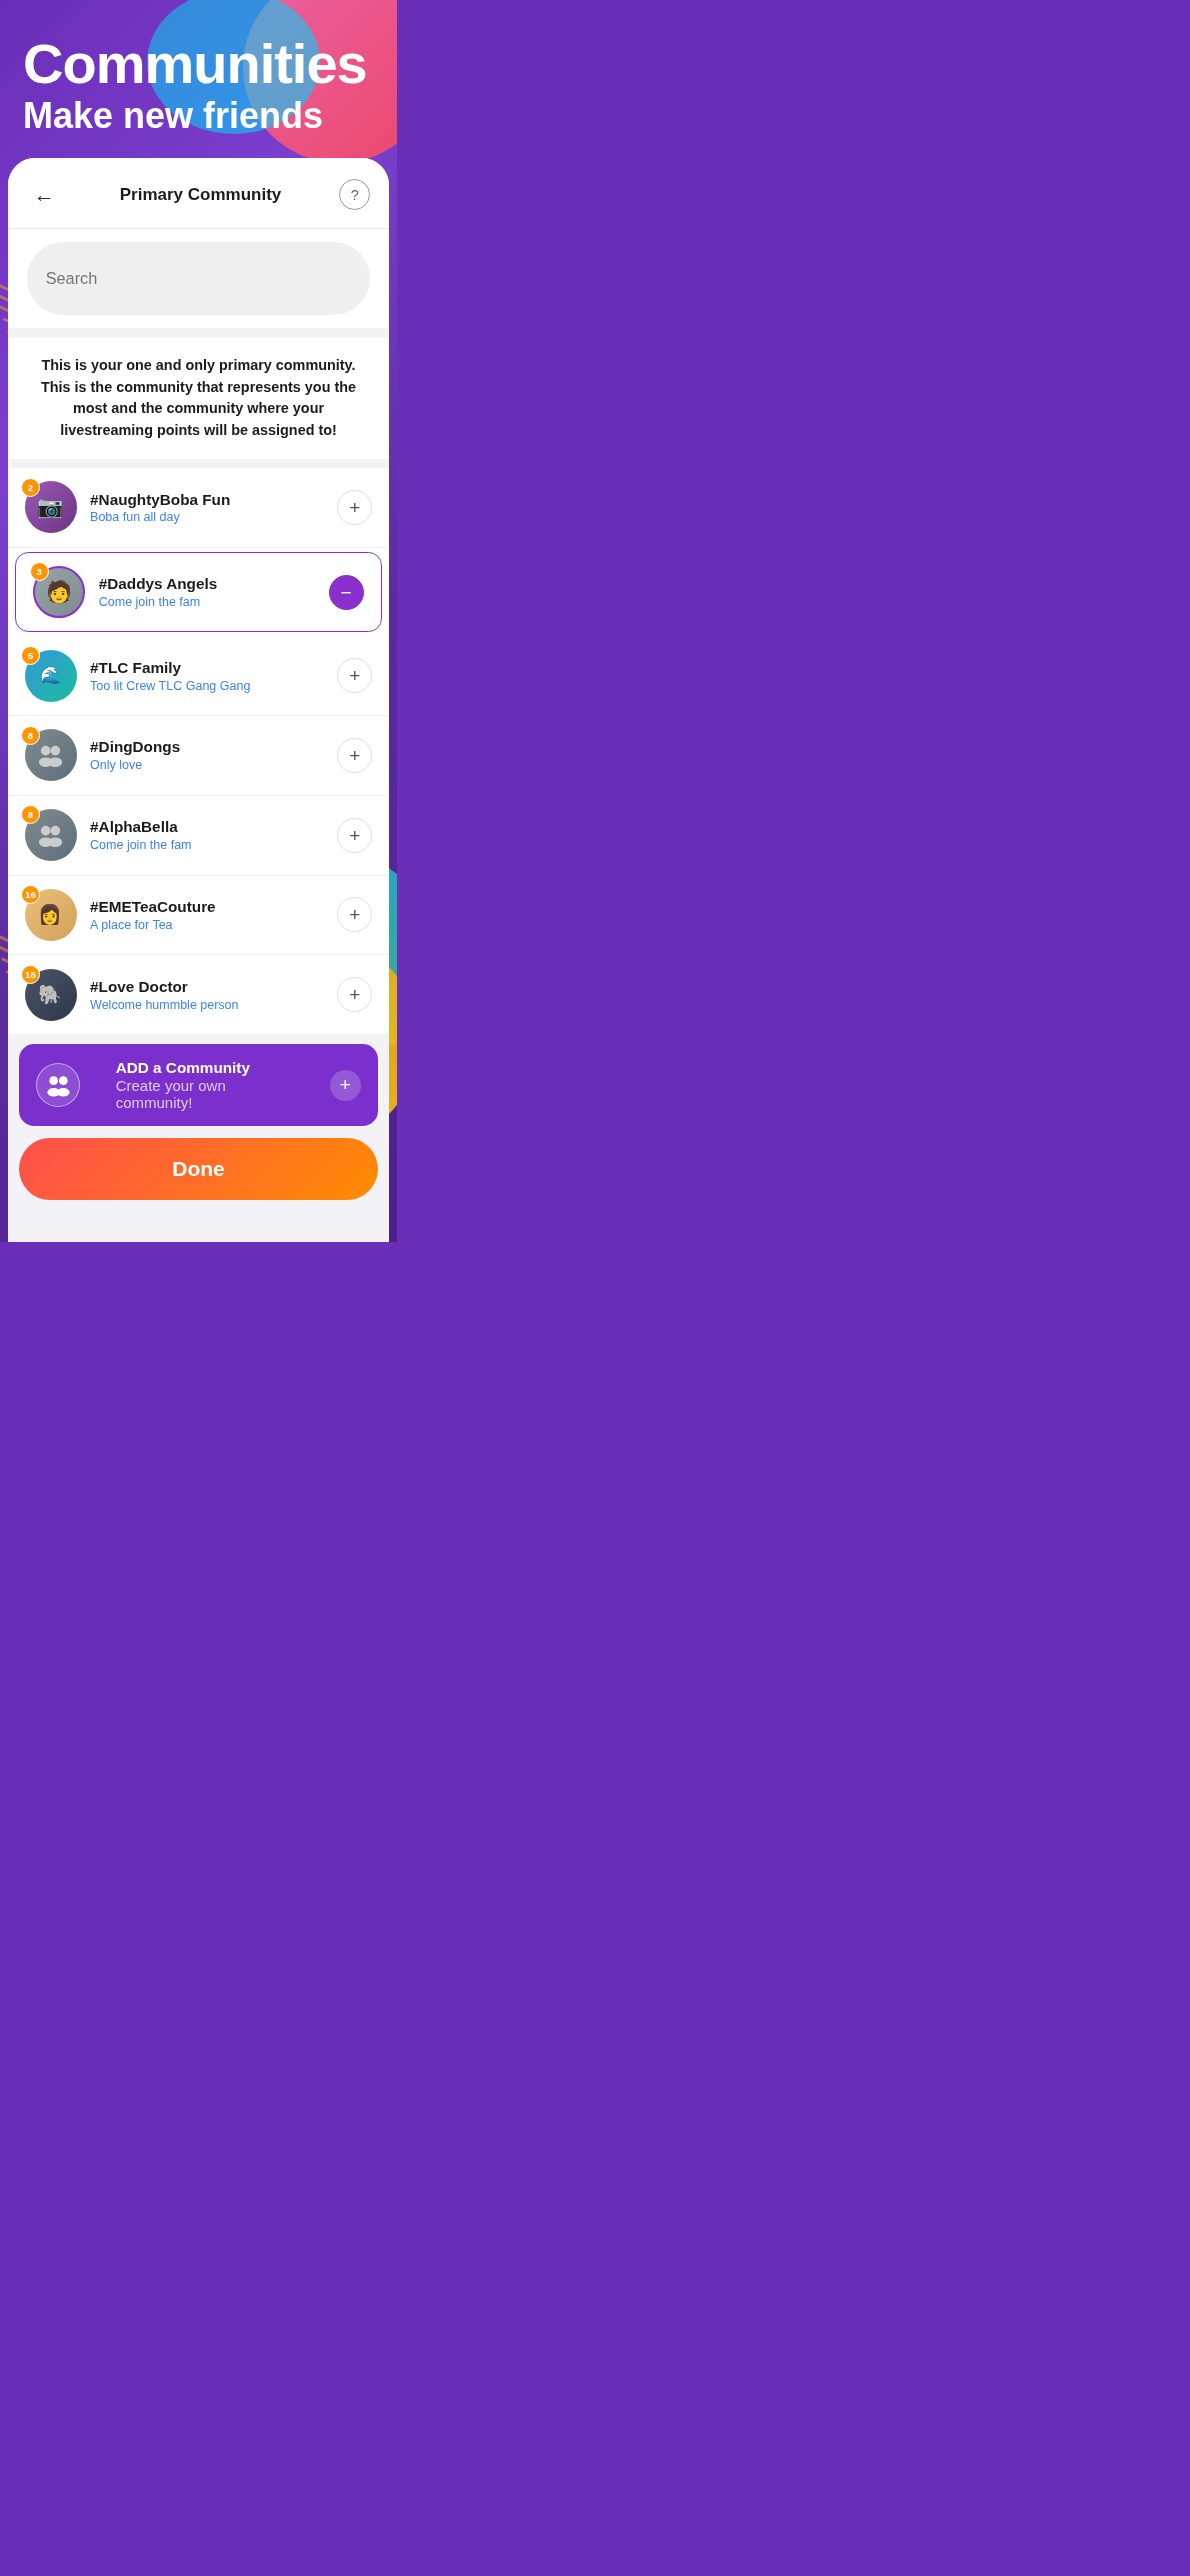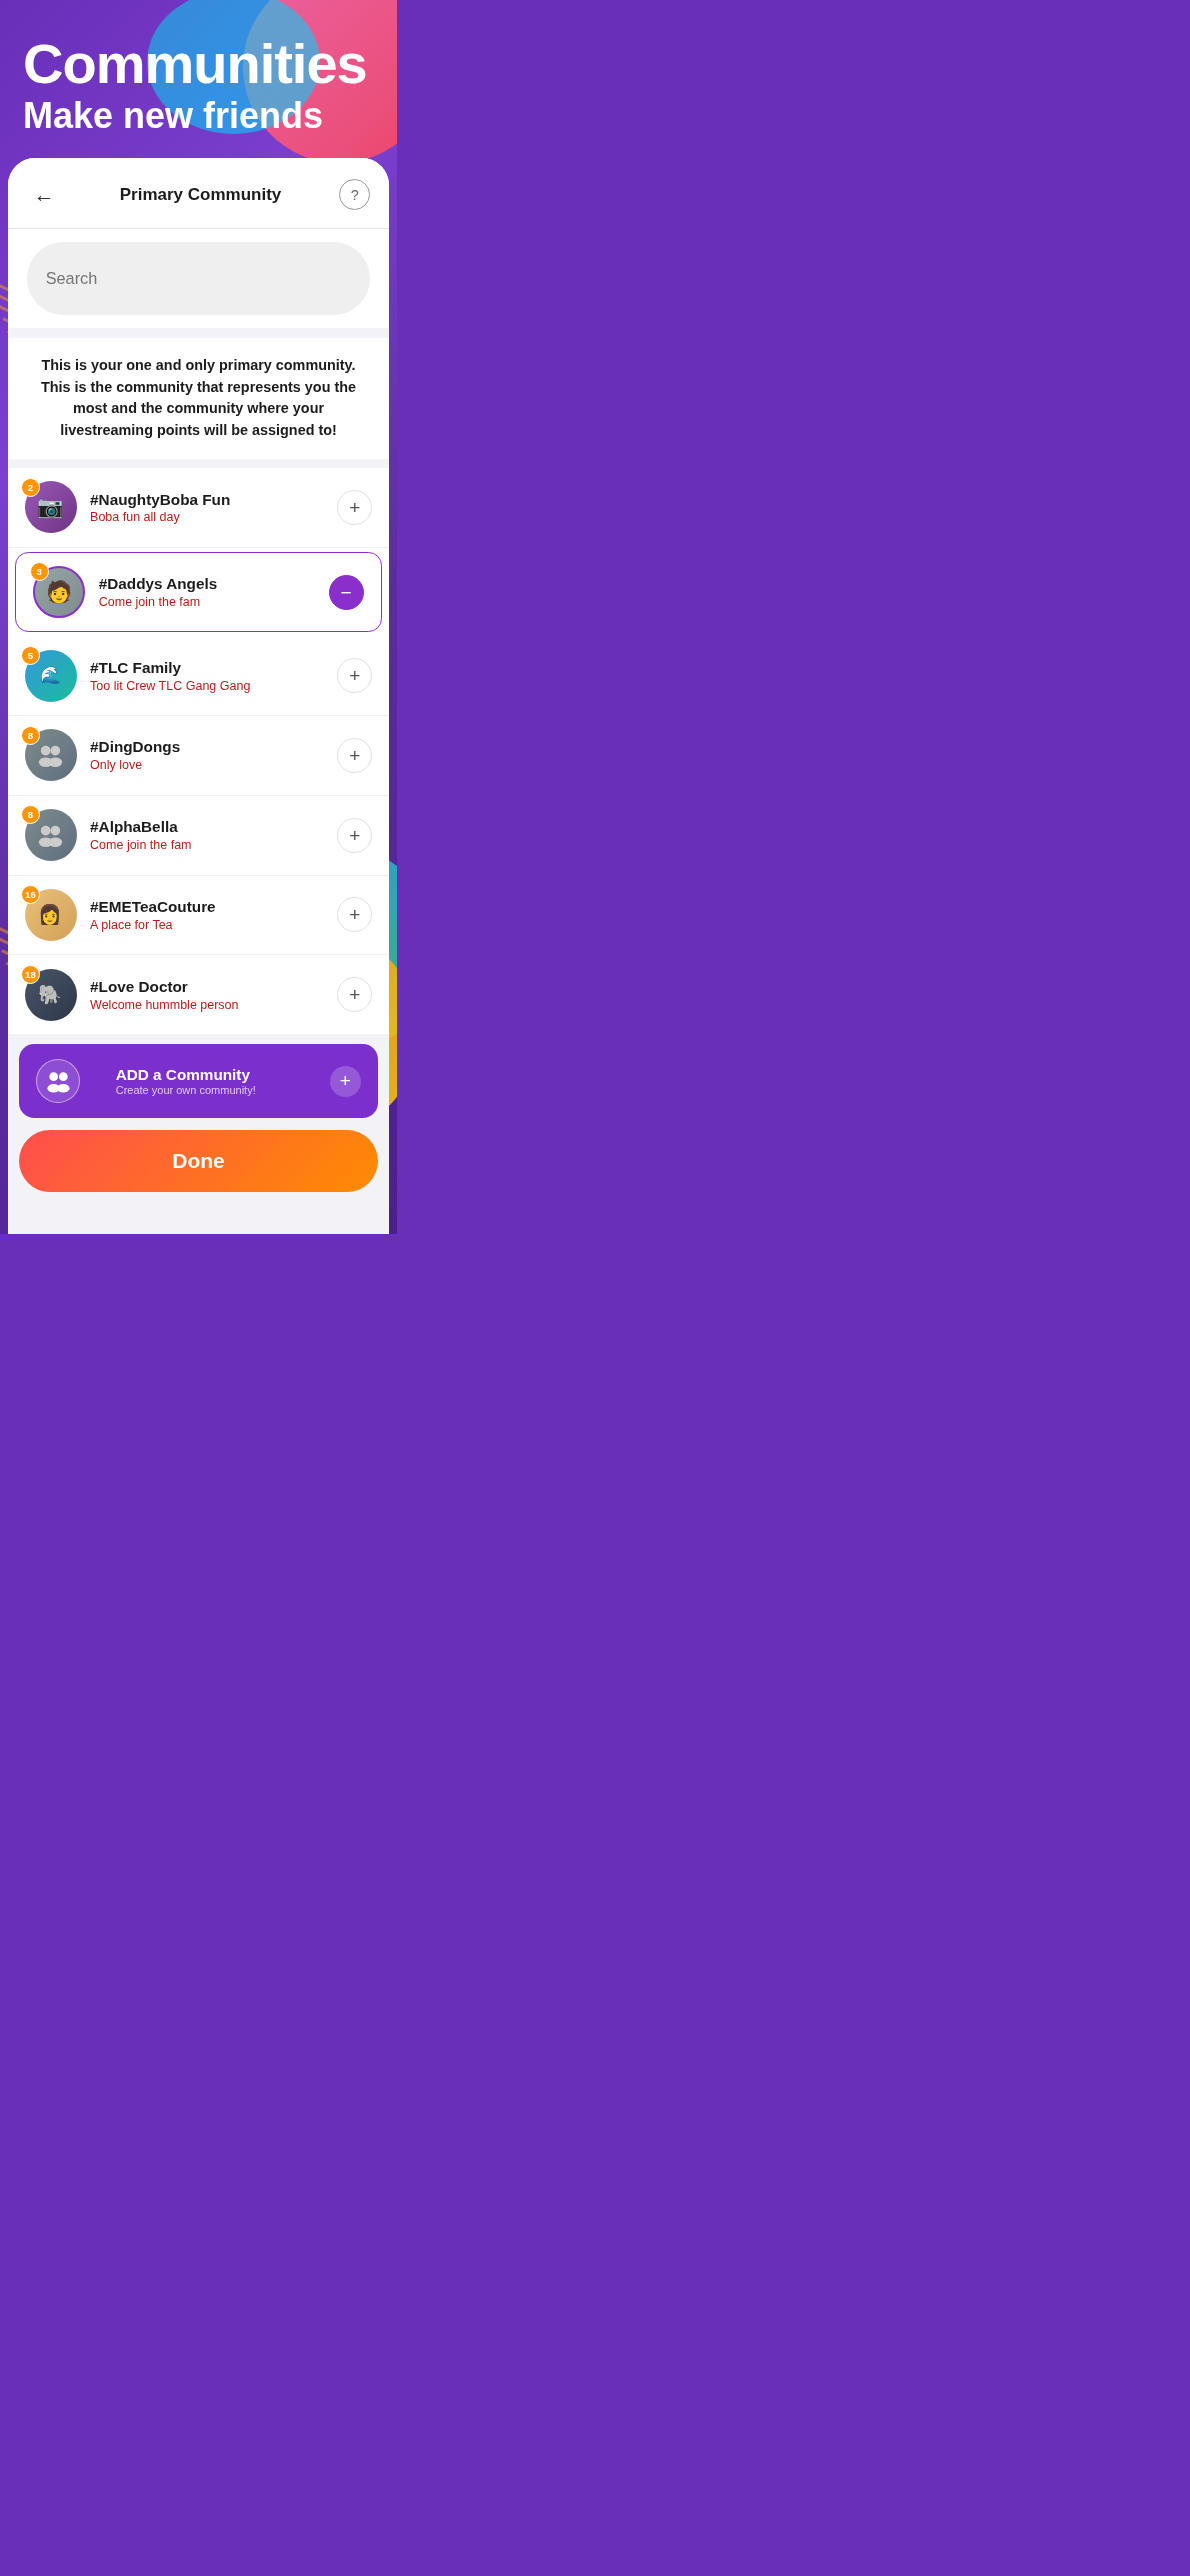--- a/index.html
+++ b/index.html
@@ -232,21 +232,21 @@
     }
 
     .community-name {
       font-size: 15.3px;
       font-weight: 700;
       color: #1c1c1e;
     }
 
     .community-desc {
       font-size: 12.5px;
-      color: #b91c1c;
+      color: #3b82f6;
       margin-top: 1.9px;
     }
 
     .action-btn {
       width: 35px;
       height: 35px;
       border-radius: 50%;
       border: 1.4px solid #e0e0e0;
       display: flex;
       align-items: center;
@@ -300,21 +300,21 @@
       flex: 1;
     }
 
     .add-community-title {
       font-size: 15.3px;
       font-weight: 700;
       color: white;
     }
 
     .add-community-sub {
-      font-size: 11px;
+      font-size: 15px;
       color: rgba(255,255,255,0.75);
     }
 
     .add-plus {
       width: 31px;
       height: 31px;
       border-radius: 50%;
       background: rgba(255,255,255,0.2);
       display: flex;
       align-items: center;

